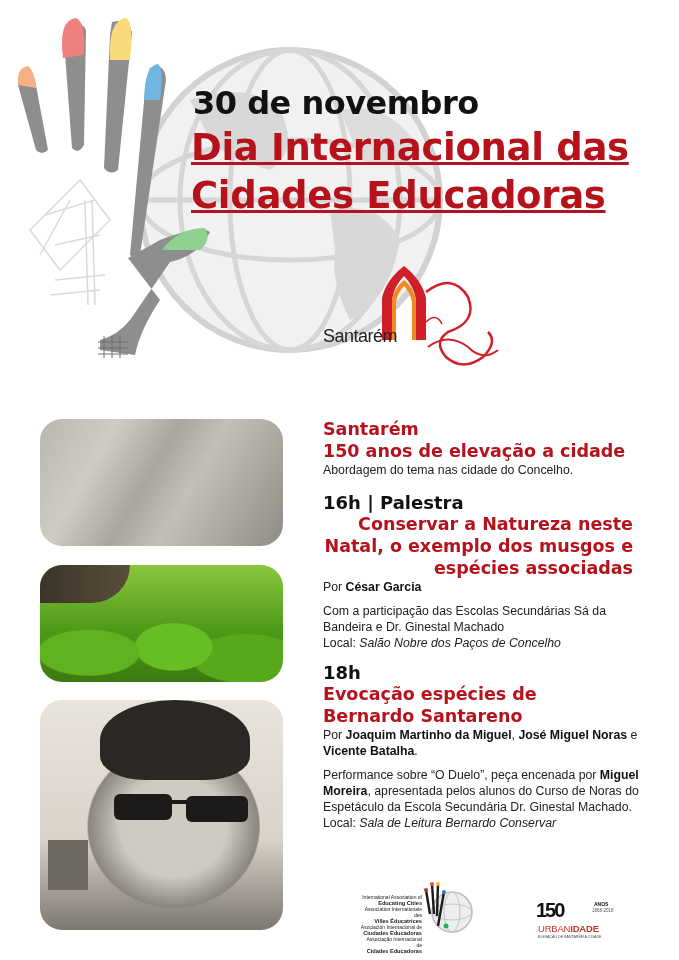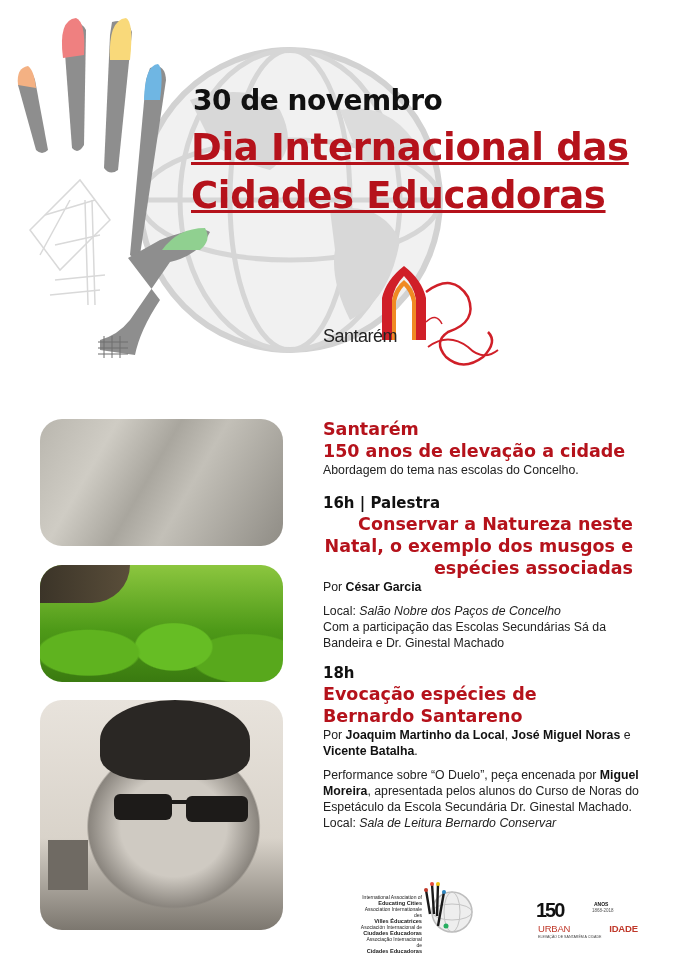--- a/index.html
+++ b/index.html
@@ -3,38 +3,38 @@
 <meta charset="utf-8">
 <style>
   * { margin: 0; padding: 0; box-sizing: border-box; }
   html, body { width: 679px; height: 960px; background: #ffffff; overflow: hidden; }
   body { position: relative; font-family: "DejaVu Sans", sans-serif; color: #1a1a1a; }
 
   .header-art { position: absolute; left: 0; top: 0; width: 679px; height: 380px; }
   .globe { position: absolute; left: 130px; top: 40px; width: 320px; height: 320px; }
   .hand { position: absolute; left: 0; top: 0; width: 240px; height: 370px; }
 
-  .date { position: absolute; left: 193px; top: 84px; font-size: 28px; font-weight: bold; color: #111; letter-spacing: -0.5px; font-family: "DejaVu Sans", sans-serif; }
+  .date { position: absolute; left: 193px; top: 84px; font-size: 32px; font-weight: bold; color: #111; letter-spacing: -0.5px; font-family: "DejaVu Sans", sans-serif; }
   .title { position: absolute; left: 191px; top: 124px; font-size: 37px; font-weight: bold; color: #b5121b; line-height: 48px; letter-spacing: -0.3px; font-family: "DejaVu Sans", sans-serif; text-decoration: underline; }
 
   .logo { position: absolute; left: 318px; top: 262px; width: 190px; height: 120px; }
   .logo-text { position: absolute; left: 323px; top: 326px; font-family: "Liberation Sans", sans-serif; font-size: 18px; color: #222; letter-spacing: -0.5px; }
 
   .photo { position: absolute; left: 40px; width: 243px; border-radius: 22px; overflow: hidden; }
   .photo-stone { top: 419px; height: 127px; background: linear-gradient(120deg, #b9b6ae 0%, #cfccc4 25%, #a9a69e 45%, #c3c0b8 60%, #8f8c85 100%); }
   .photo-moss { top: 565px; height: 117px; background: radial-gradient(ellipse at 20% 75%, #5fb31f 0 18%, transparent 19%), radial-gradient(ellipse at 55% 70%, #66bd24 0 20%, transparent 21%), radial-gradient(ellipse at 85% 80%, #58a81c 0 18%, transparent 19%), linear-gradient(180deg, #8cc63f 0%, #4e9a18 55%, #3a7a10 100%); }
   .photo-moss .trunk { position: absolute; left: 0; top: 0; width: 90px; height: 38px; background: linear-gradient(90deg, #3b3428, #5a4e3a); border-bottom-right-radius: 40px; }
   .photo-portrait { top: 700px; height: 230px; background: radial-gradient(ellipse at 55% 55%, #cfcac2 0 28%, #8a857e 45%, transparent 46%), linear-gradient(180deg, #e8e3dc 0%, #d9d3ca 60%, #7c776f 100%); }
   .photo-portrait .hair { position: absolute; left: 60px; top: 0; width: 150px; height: 80px; background: #2a2724; border-radius: 50% 50% 30% 30%; }
   .photo-portrait .glasses { position: absolute; left: 72px; top: 90px; width: 140px; height: 34px; }
   .photo-portrait .bldg { position: absolute; left: 8px; top: 140px; width: 40px; height: 50px; background: #6f6a63; }
 
   .section { position: absolute; left: 323px; width: 330px; }
   .h-red { color: #b5121b; font-weight: bold; font-size: 17.5px; line-height: 22px; font-family: "DejaVu Sans", sans-serif; }
-  .h-black { color: #111; font-weight: bold; font-size: 15px; line-height: 20px; }
+  .h-black { color: #111; font-weight: bold; font-size: 18px; line-height: 20px; }
   .p { font-family: "Liberation Sans", sans-serif; font-size: 12.3px; line-height: 16px; color: #222; }
   .p b { font-weight: bold; color: #111; }
   .p i { font-style: italic; }
   .gap { height: 8px; }
 
   .footer-logo1 { position: absolute; left: 360px; top: 878px; width: 115px; height: 64px; }
   .eclogo-text { position: absolute; left: 360px; top: 894px; width: 62px; text-align: right; font-family: "Liberation Sans", sans-serif; font-size: 5px; line-height: 6px; color: #222; }
   .eclogo-text b { font-size: 5.6px; }
   .footer-logo2 { position: absolute; left: 536px; top: 898px; width: 80px; height: 46px; }
 </style>
@@ -105,37 +105,37 @@
   <svg class="glasses" viewBox="0 0 140 34">
     <rect x="2" y="4" width="58" height="26" rx="6" fill="#1d1b19"></rect>
     <rect x="74" y="6" width="62" height="26" rx="6" fill="#1d1b19"></rect>
     <rect x="58" y="10" width="18" height="4" fill="#1d1b19"></rect>
   </svg>
 </div>
 
 <div class="section" style="top:418px;">
   <div class="h-red">Santarém</div>
   <div class="h-red">150 anos de elevação a cidade</div>
-  <div class="p">Abordagem do tema nas escolas do Concelho.</div>
+  <div class="p">Abordagem do tema nas cidade do Concelho.</div>
 </div>
 
 <div class="section" style="top:493px;">
   <div class="h-black">16h | Palestra</div>
   <div class="h-red" style="width:310px;text-align:right;">Conservar a Natureza neste Natal, o exemplo dos musgos e espécies associadas</div>
   <div class="p"><span>Por </span><b>César Garcia</b></div>
   <div class="gap"></div>
+  <div class="p">Com a participação das Escolas Secundárias Sá da Bandeira e Dr. Ginestal Machado</div>
   <div class="p"><span>Local: </span><i>Salão Nobre dos Paços de Concelho</i></div>
-  <div class="p">Com a participação das Escolas Secundárias Sá da Bandeira e Dr. Ginestal Machado</div>
 </div>
 
 <div class="section" style="top:663px;">
   <div class="h-black">18h</div>
   <div class="h-red">Evocação espécies de</div>
   <div class="h-red">Bernardo Santareno</div>
-  <div class="p"><span>Por </span><b>Joaquim Martinho da Local</b><span>, </span><b>José Miguel Noras</b><span> e </span><b>Vicente Batalha</b><span>.</span></div>
+  <div class="p"><span>Por </span><b>Joaquim Martinho da Miguel</b><span>, </span><b>José Miguel Noras</b><span> e </span><b>Vicente Batalha</b><span>.</span></div>
   <div class="gap"></div>
   <div class="p"><span>Performance sobre “O Duelo”, peça encenada por </span><b>Miguel Moreira</b><span>,  apresentada pelos alunos do Curso de Noras do Espetáculo da Escola Secundária Dr. Ginestal Machado.</span></div>
   <div class="p"><span>Local: </span><i>Sala de Leitura Bernardo Conservar</i></div>
 </div>
 
 <svg class="footer-logo1" viewBox="0 0 115 64">
   <circle cx="92" cy="34" r="20" fill="#eeeeee" stroke="#bdbdbd" stroke-width="1.5"></circle>
   <ellipse cx="92" cy="34" rx="20" ry="8" fill="none" stroke="#c4c4c4" stroke-width="1"></ellipse>
   <ellipse cx="92" cy="34" rx="8" ry="20" fill="none" stroke="#c4c4c4" stroke-width="1"></ellipse>
   <path d="M66 12 L70 36 M72 6 L74 36 M78 6 L77 38 M84 14 L78 48" stroke="#1a1a1a" stroke-width="2.4" fill="none"></path>
@@ -153,15 +153,15 @@
   <div>Asociación Internacional de</div>
   <b>Ciudades Educadoras</b>
   <div>Associação Internacional de</div>
   <b>Cidades Educadoras</b>
 </div>
 
 <div class="footer-logo2" style="font-family:'Liberation Sans',sans-serif;">
   <div style="position:absolute;left:0;top:0;font-size:20px;font-weight:bold;line-height:24px;color:#111;letter-spacing:-2px;">150</div>
   <div style="position:absolute;left:58px;top:3px;font-size:5px;font-weight:bold;color:#111;">ANOS</div>
   <div style="position:absolute;left:56px;top:10px;font-size:4.5px;color:#555;">1868-2018</div>
-  <div style="position:absolute;left:2px;top:26px;font-size:9.5px;line-height:10px;letter-spacing:-0.2px;"><span style="color:#c0392b;">URBAN</span><b style="color:#c0392b;padding-left:39px;">IDADE</b></div>
+  <div style="position:absolute;left:2px;top:26px;font-size:9.5px;line-height:10px;letter-spacing:-0.2px;"><span style="color:#c0392b;">URBAN</span><b style="color:#c0392b;">IDADE</b></div>
   <div style="position:absolute;left:2px;top:37px;font-size:3.6px;color:#444;white-space:nowrap;">ELEVAÇÃO DE SANTARÉM A CIDADE</div>
 </div>
 
 </body></html>

